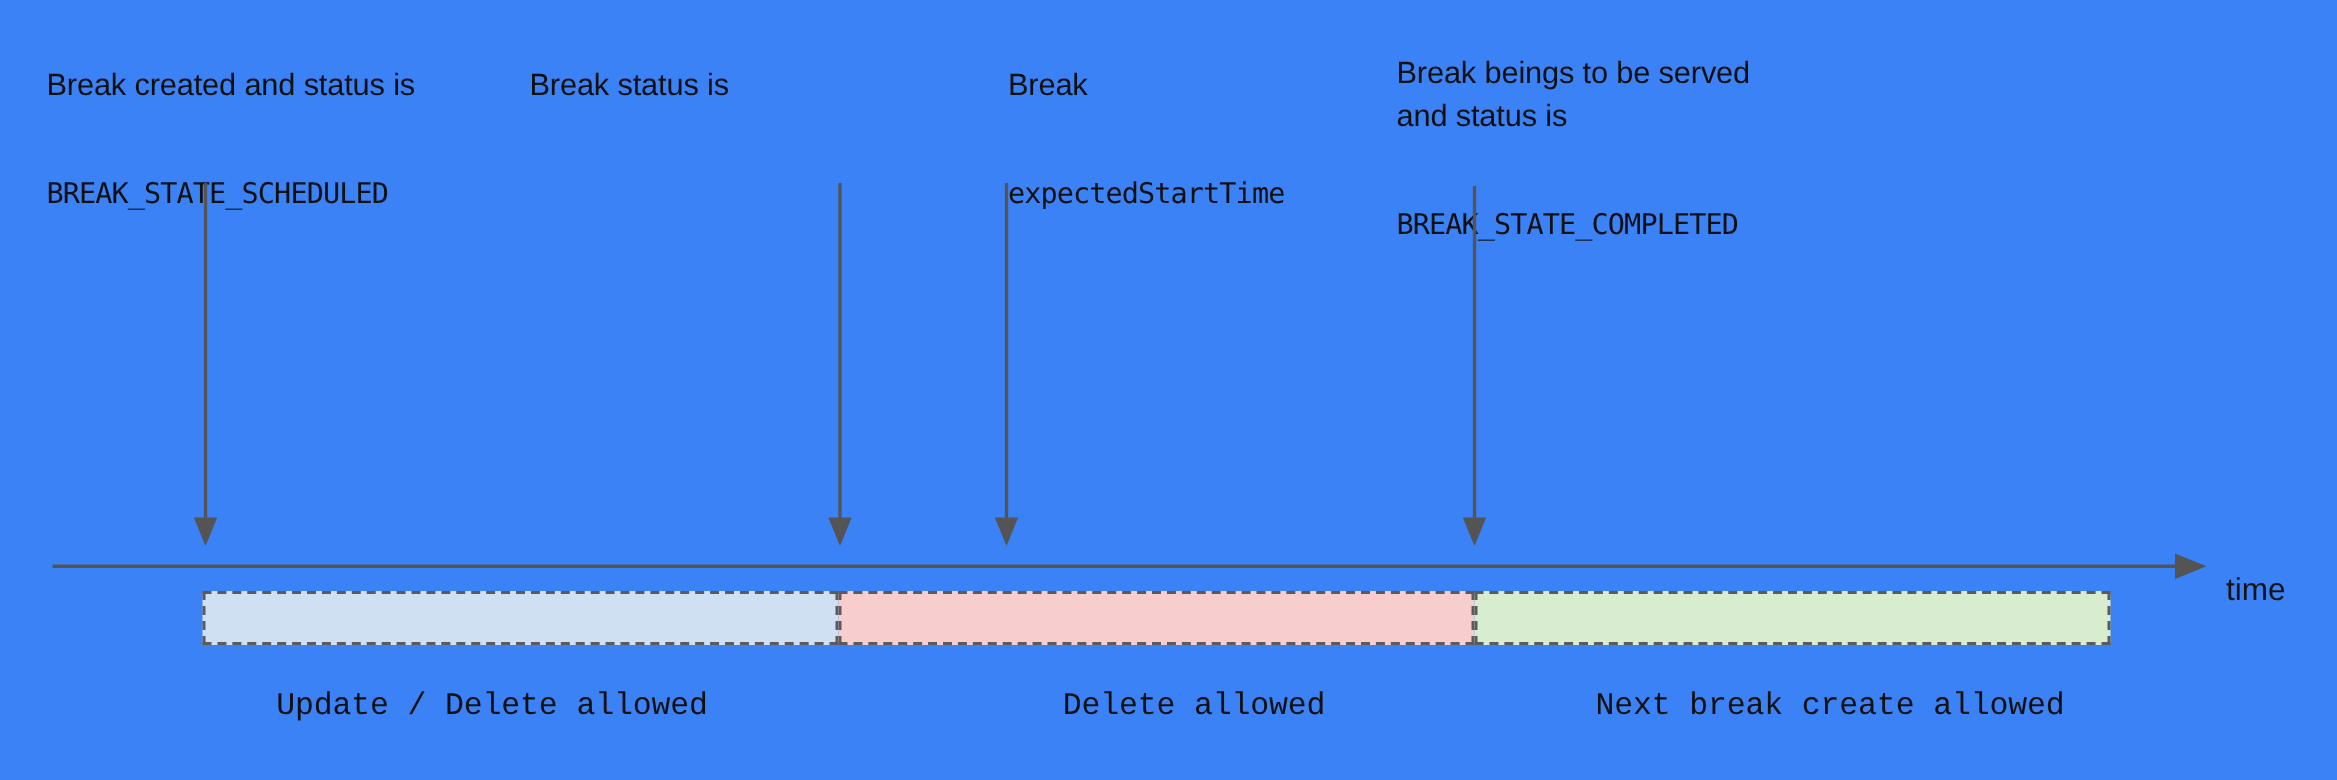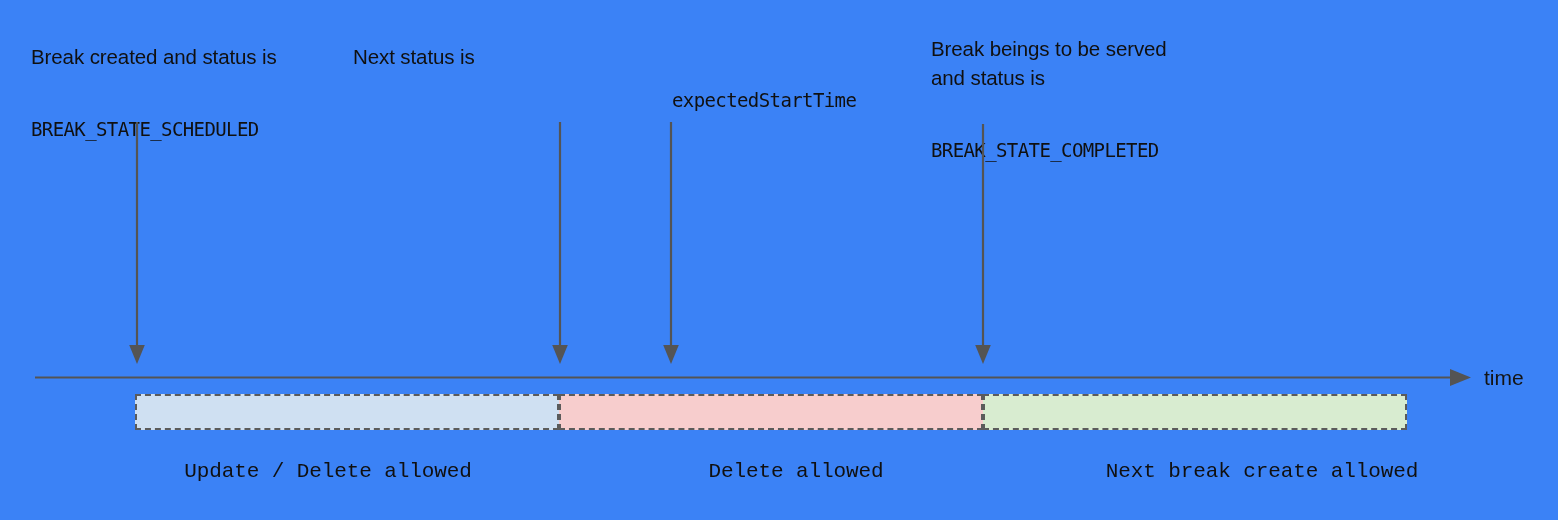--- a/index.html
+++ b/index.html
@@ -45,20 +45,21 @@
 
   
   #time-axis {
     position: absolute;
   }
   #time-axis-label {
     position: absolute;
     font-size: 21px;
     color: #141414;
     font-family: "Liberation Sans", sans-serif;
+    margin-top: 16px;
   }
 
   
   .phase-bar {
     position: absolute;
     top: 394px;
     height: 36px;
     box-sizing: border-box;
     border: 2px dashed #5b5b5b;
   }
@@ -79,24 +80,25 @@
 <body>
 
 <div id="canvas">
 
   <div class="annotation" style="left:31px; top:42px;">
     <span class="plain">Break created and status is</span>
     <span class="mono">BREAK_STATE_SCHEDULED</span>
   </div>
 
   <div class="annotation" style="left:353px; top:42px;">
-    <span class="plain">Next status is</span>
+    <span class="plain">Break status is</span>
   </div>
 
   <div class="annotation" style="left:672px; top:42px;">
+    <span class="plain">Break</span>
     <span class="mono">expectedStartTime</span>
   </div>
 
   <div class="annotation" style="left:931px; top:34px;">
     <span class="plain">Break beings to be served</span>
     <span class="plain">and status is</span>
     <span class="mono">BREAK_STATE_COMPLETED</span>
   </div>
 
   <svg class="marker-arrow" style="left:126px; top:120px;" width="22" height="248" viewBox="0 0 22 248">
@@ -125,15 +127,15 @@
   </svg>
 
   <div id="time-axis-label" style="left:1484px; top:366px;">time</div>
 
   <div class="phase-bar" style="left:135px; width:424px; background:#cfe0f2;"></div>
   <div class="phase-bar" style="left:559px; width:424px; background:#f7cdcd;"></div>
   <div class="phase-bar" style="left:983px; width:424px; background:#d8ecd0;"></div>
 
   <div class="phase-caption" style="left:328px; top:460px;">Update / Delete allowed</div>
   <div class="phase-caption" style="left:796px; top:460px;">Delete allowed</div>
-  <div class="phase-caption" style="left:1220px; top:460px;margin-left:42px;">Next break create allowed</div>
+  <div class="phase-caption" style="left:1220px; top:460px;">Next break create allowed</div>
 
 </div>
 
 </body></html>

